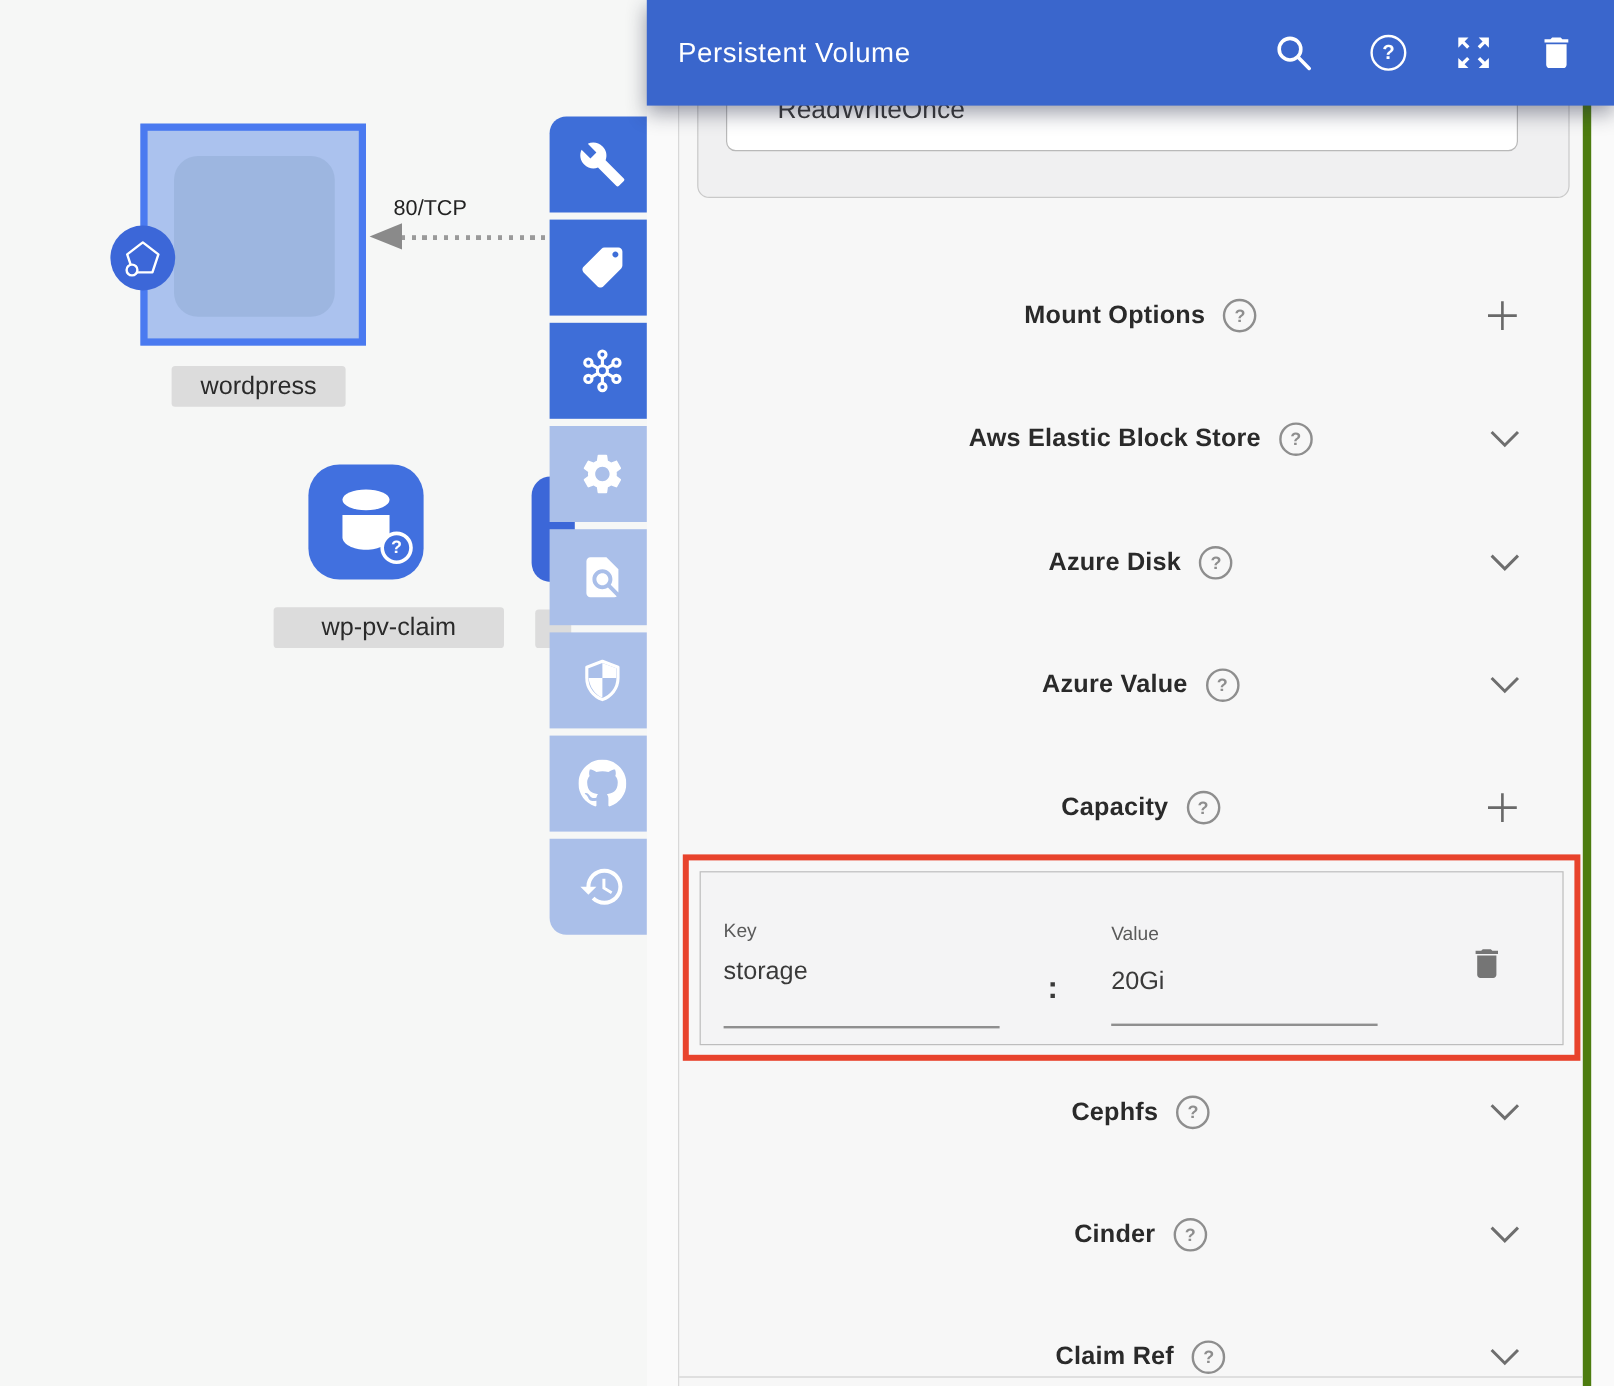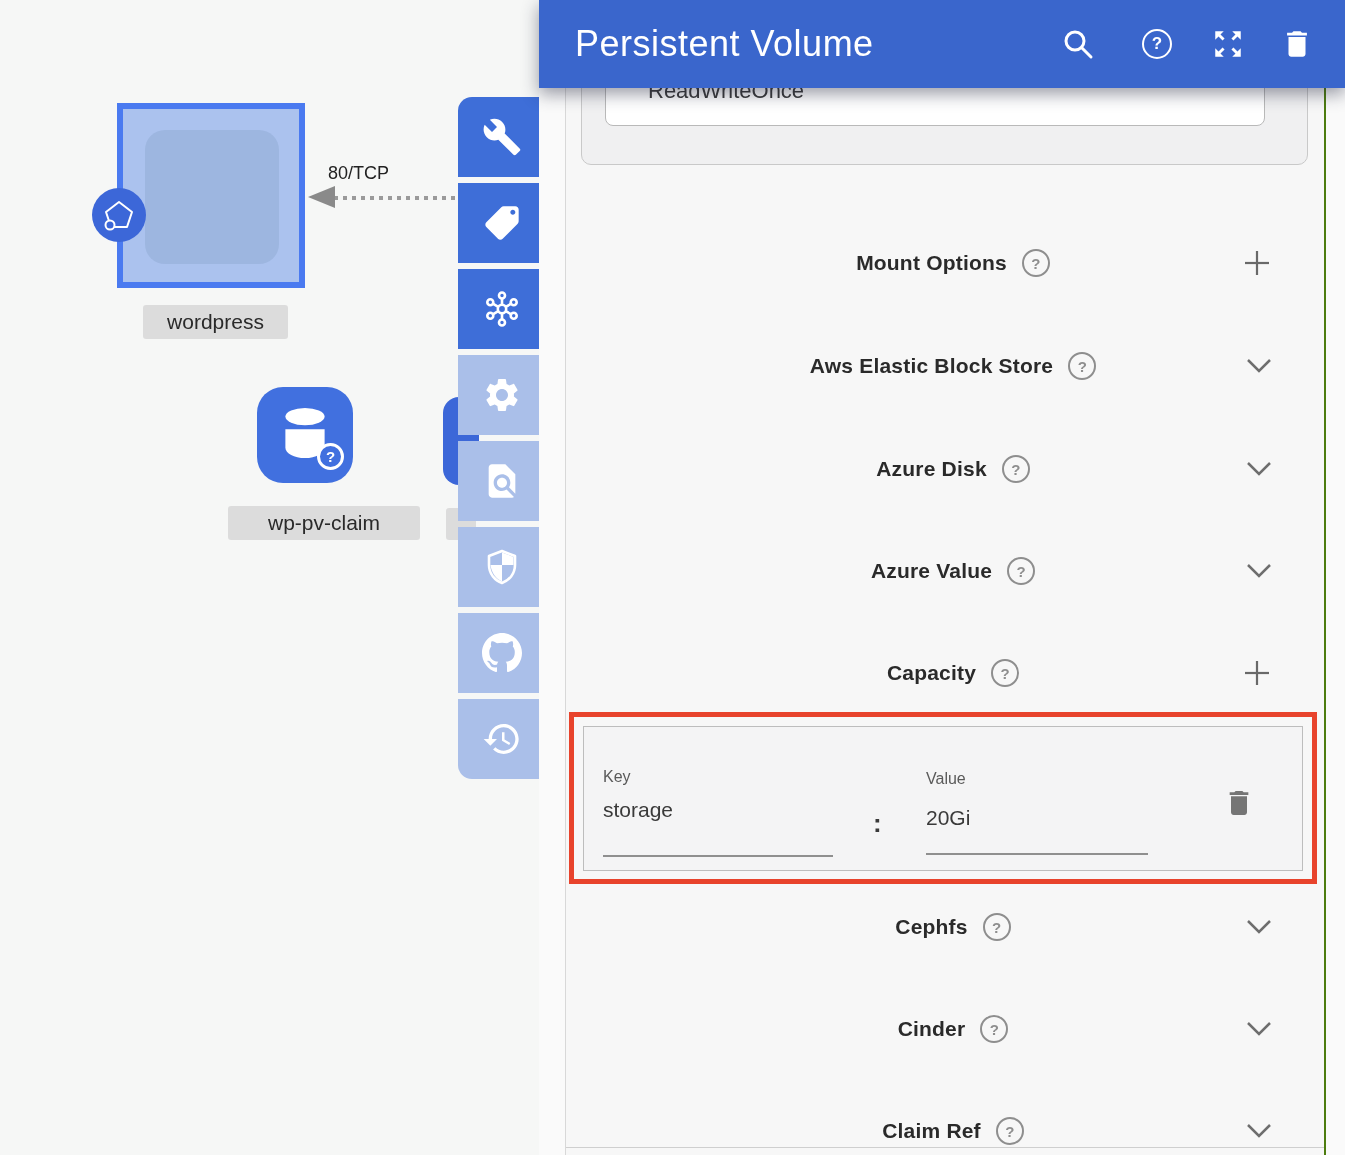--- a/index.html
+++ b/index.html
@@ -44,21 +44,21 @@
   .tile { width:88px; height:80px; margin-bottom:6px; display:flex; align-items:center; justify-content:center; }
   .tile.active   { background:#3e6ed8; }
   .tile.inactive { background:#aabfe9; }
   .tile:first-child { border-radius:14px 0 0 0; }
   .tile:last-child  { border-radius:0 0 0 14px; }
   .tile svg { width:40px; height:40px; }
 
   
   .panel { position:absolute; left:539px; top:0; width:806px; height:1155px; background:#fafafa; }
   .pcontent { position:absolute; left:26px; right:19px; top:0; bottom:0; background:#f7f7f7;
-              border-left:1px solid #d8d8d8; border-right:2px solid #4d7c0f; }
+              border-left:1px solid #d8d8d8; border-right:7px solid #4d7c0f; }
 
   .access-group { position:absolute; left:15px; top:28px; width:727px; height:137px;
                   border:1px solid #c9c9c9; border-radius:10px; background:#f0f0f1; }
   .access-input { position:absolute; left:23px; top:27px; width:660px; height:70px;
                   border:1px solid #b9b9b9; border-radius:8px; background:#fff;
                   display:flex; align-items:center; padding-left:42px;
                   font-size:22px; color:#3a3a3a; }
 
   .section { position:absolute; left:0; right:0; height:40px; padding-left:16px;
              display:flex; align-items:center;justify-content:center; }
@@ -75,21 +75,21 @@
   .field-label { position:absolute; font-size:16px; color:#5a5a5a; }
   .field-value { position:absolute; font-size:21px; color:#3a3a3a; }
   .underline { position:absolute; height:2px; background:#8f8f8f; }
   .colon { position:absolute; left:307px; top:808px; font-size:26px; font-weight:bold; color:#3a3a3a; }
   .row-trash { position:absolute; left:657px; top:785px; }
 
   .bottom-line { position:absolute; left:0; right:0; top:1147px; height:1px; background:#cfcfcf; }
 
   .pheader { position:absolute; left:0; top:0; width:806px; height:88px; background:#3a66cc;
              box-shadow:0 6px 16px rgba(30,35,60,.45); display:flex; align-items:center; z-index:5; }
-  .ptitle { color:#fff; font-size:36px; letter-spacing:.5px; margin-left:36px; }
+  .ptitle { color:#fff; font-size:23px; letter-spacing:.5px; margin-left:26px; }
   .hicon { position:absolute; top:50%; transform:translate(-50%,-50%); display:flex;
            align-items:center; justify-content:center; }
   .hicon svg { width:34px; height:34px; }
   .help-ring.white { border-color:#fff; color:#fff; width:30px; height:30px; font-size:17px; margin:0; }
 </style>
 </head>
 <body>
 
 <div class="canvas">
 

